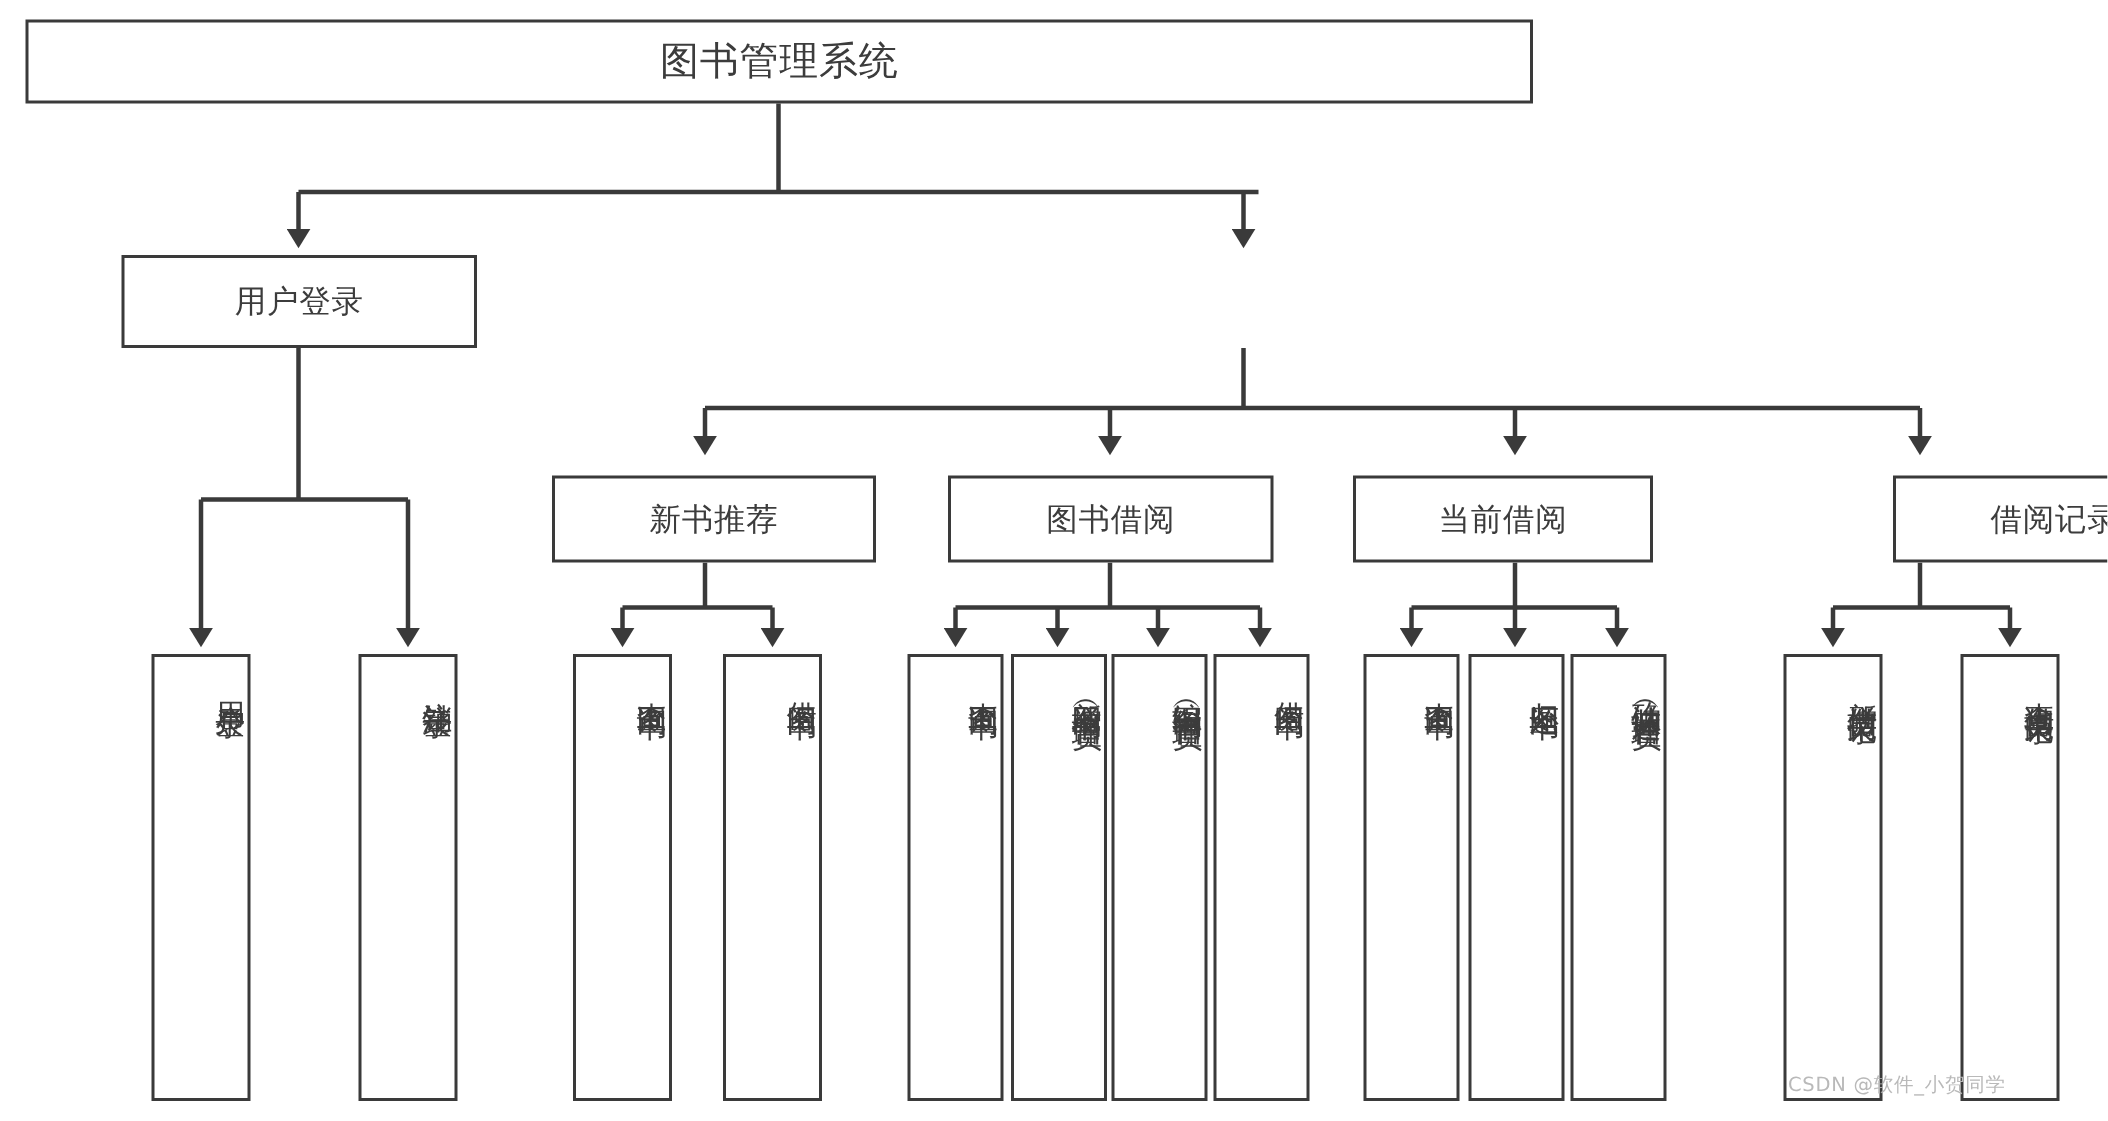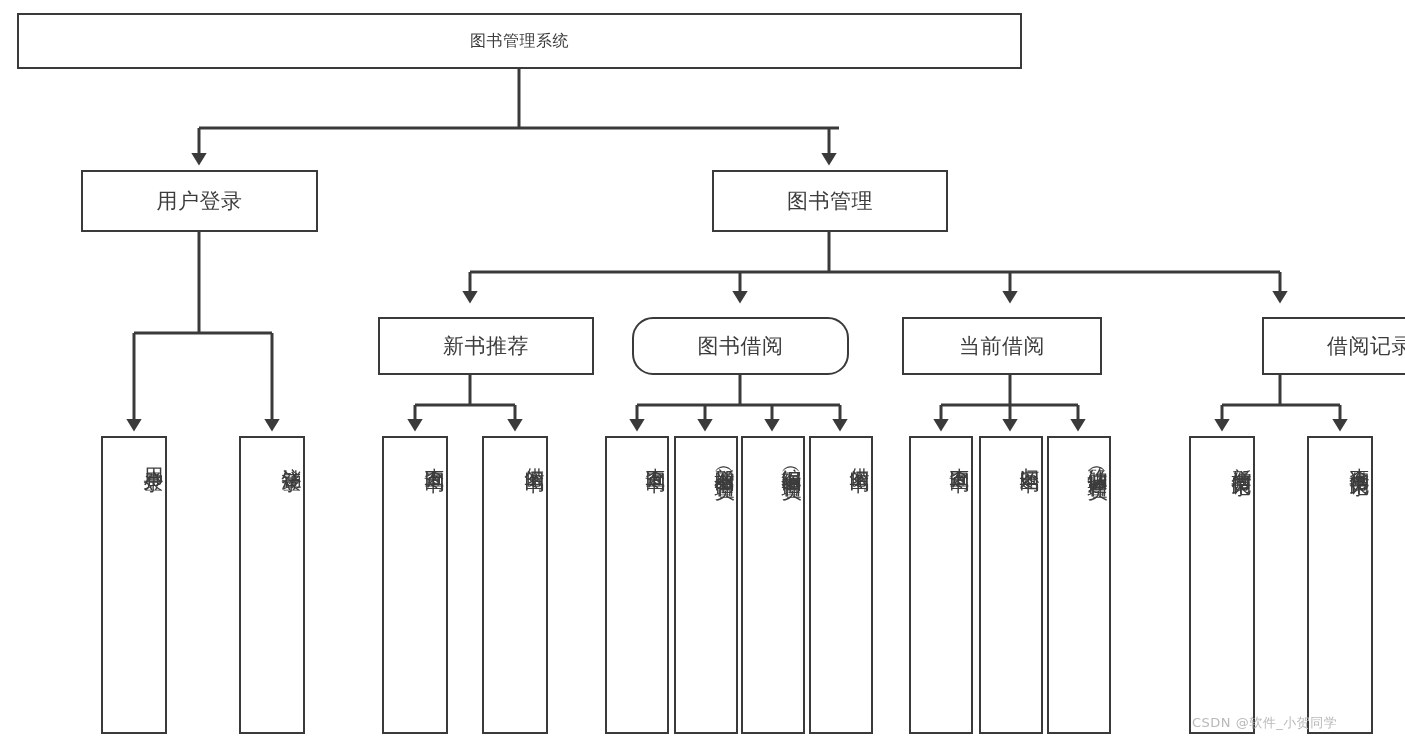--- a/index.html
+++ b/index.html
@@ -32,21 +32,21 @@
     background: #ffffff;
     display: flex;
     align-items: center;
     justify-content: center;
     color: #3c3c3c;
     font-size: 21px;
     letter-spacing: 0.5px;
     line-height: 1.25;
   }
   .node.root {
-    font-size: 16px;
+    font-size: 26px;
   }
   .node.vert {
     writing-mode: vertical-rl;
     text-orientation: upright;
     align-items: flex-start;
     justify-content: flex-start;
     padding-top: 14px;
     font-size: 20px;
     letter-spacing: 2px;
     line-height: 1.15;
@@ -116,24 +116,23 @@
       <path d="M1280,375 L1280,405"></path>
       <path d="M1222,405 L1340,405"></path>
       <path d="M1222,405 L1222,420" marker-end="url(#arr)"></path>
       <path d="M1340,405 L1340,420" marker-end="url(#arr)"></path>
     </g>
   </svg>
 
   <div class="node root" style="left:17px; top:13px; width:1005px; height:56px;">图书管理系统</div>
 
   <div class="node" style="left:81px; top:170px; width:237px; height:62px;">用户登录</div>
-  <div class="node" style="left:712px; top:170px; width:236px; height:62px;">图书管理</div>
 
-  <div class="node" style="left:378px; top:317px; width:216px; height:58px;">新书推荐</div>
-  <div class="node" style="left:632px; top:317px; width:217px; height:58px;border-radius:21px;">图书借阅</div>
+  <div class="node" style="left:368px; top:317px; width:216px; height:58px;">新书推荐</div>
+  <div class="node" style="left:632px; top:317px; width:217px; height:58px;">图书借阅</div>
   <div class="node" style="left:902px; top:317px; width:200px; height:58px;">当前借阅</div>
   <div class="node" style="left:1216px; top:317px; width:216px; height:58px;margin-left:46px;">借阅记录</div>
 
   <div class="node vert" style="left:101px; top:436px; width:66px; height:298px;">
     <span class="vlabel">用户登录</span>
   </div>
   <div class="node vert" style="left:239px; top:436px; width:66px; height:298px;">
     <span class="vlabel">注销登录</span>
   </div>
 

